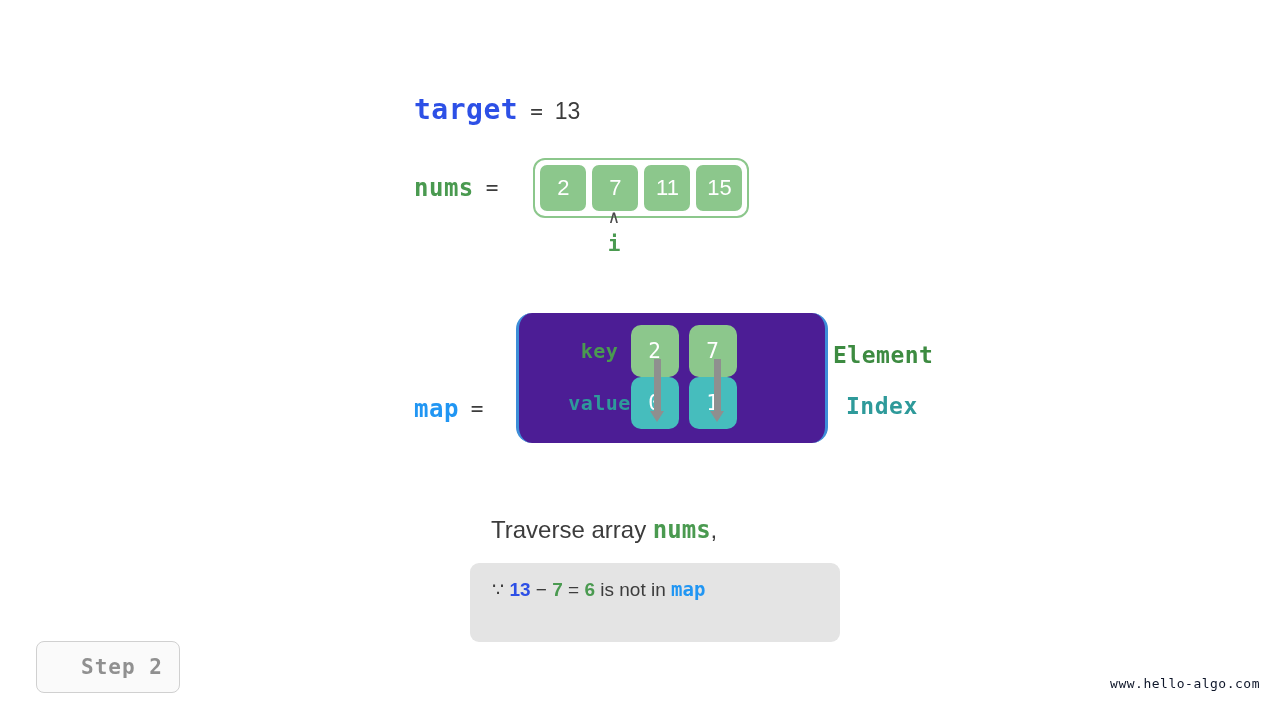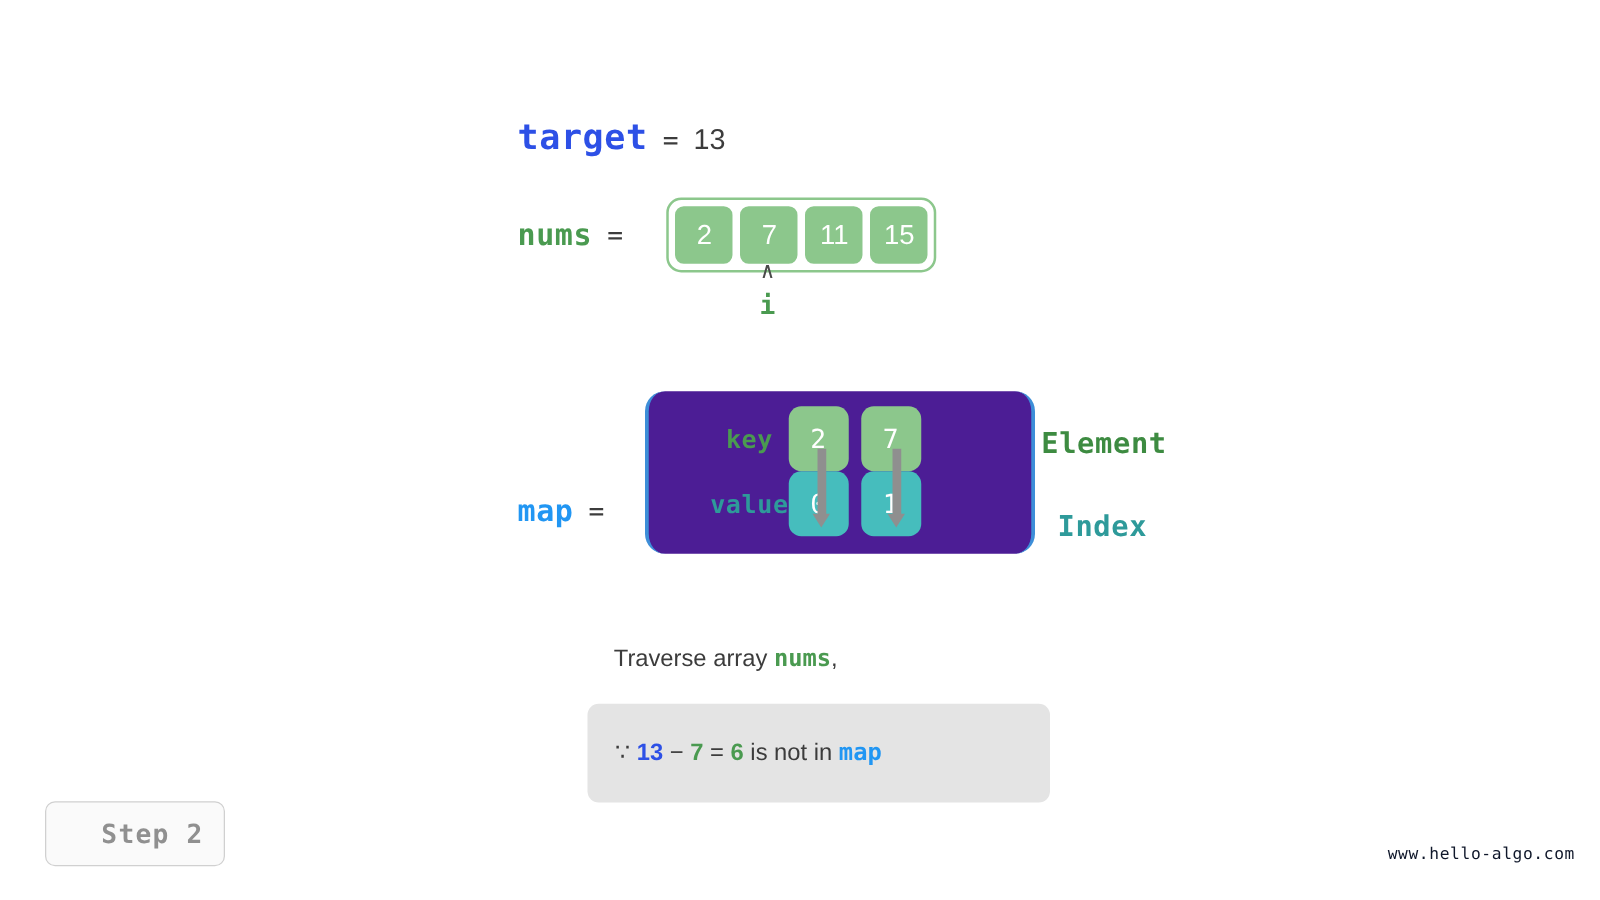--- a/index.html
+++ b/index.html
@@ -207,46 +207,46 @@
   #arrow-1 { left: 195px; top: 46px; height: 54px; }
 
   .side-label {
     position: absolute;
     font-family: "DejaVu Sans Mono", monospace;
     font-weight: bold;
     font-size: 23px;
     letter-spacing: 0.5px;
   }
   #element-label { left: 833px; top: 342px; color: #3d8b41; }
-  #index-label   { left: 846px; top: 393px; color: #2e9a9a; margin-top: 16px; }
+  #index-label   { left: 846px; top: 393px; color: #2e9a9a; }
 
   
   #caption {
     position: absolute;
     left: 491px;
     top: 516px;
-    font-size: 19px;
+    font-size: 24px;
     color: #3c3c3c;
   }
   #caption .kw {
     font-family: "DejaVu Sans Mono", monospace;
     font-weight: bold;
     color: #4a9a50;
   }
 
   #note-box {
     position: absolute;
     left: 470px;
     top: 563px;
     width: 370px;
     height: 79px;
     background: #e4e4e4;
     border-radius: 9px;
     box-sizing: border-box;
-    padding: 24px 22px;
+    padding: 11px 22px;
   }
   .note-line {
     font-size: 19px;
     color: #3c3c3c;
     line-height: 31px;
     white-space: pre;
   }
   .b-blue  { color: #2d50e6; font-weight: bold; }
   .b-green { color: #4a9a50; font-weight: bold; }
   .m-blue  { font-family: "DejaVu Sans Mono", monospace; font-weight: bold; color: #2196f3; }

